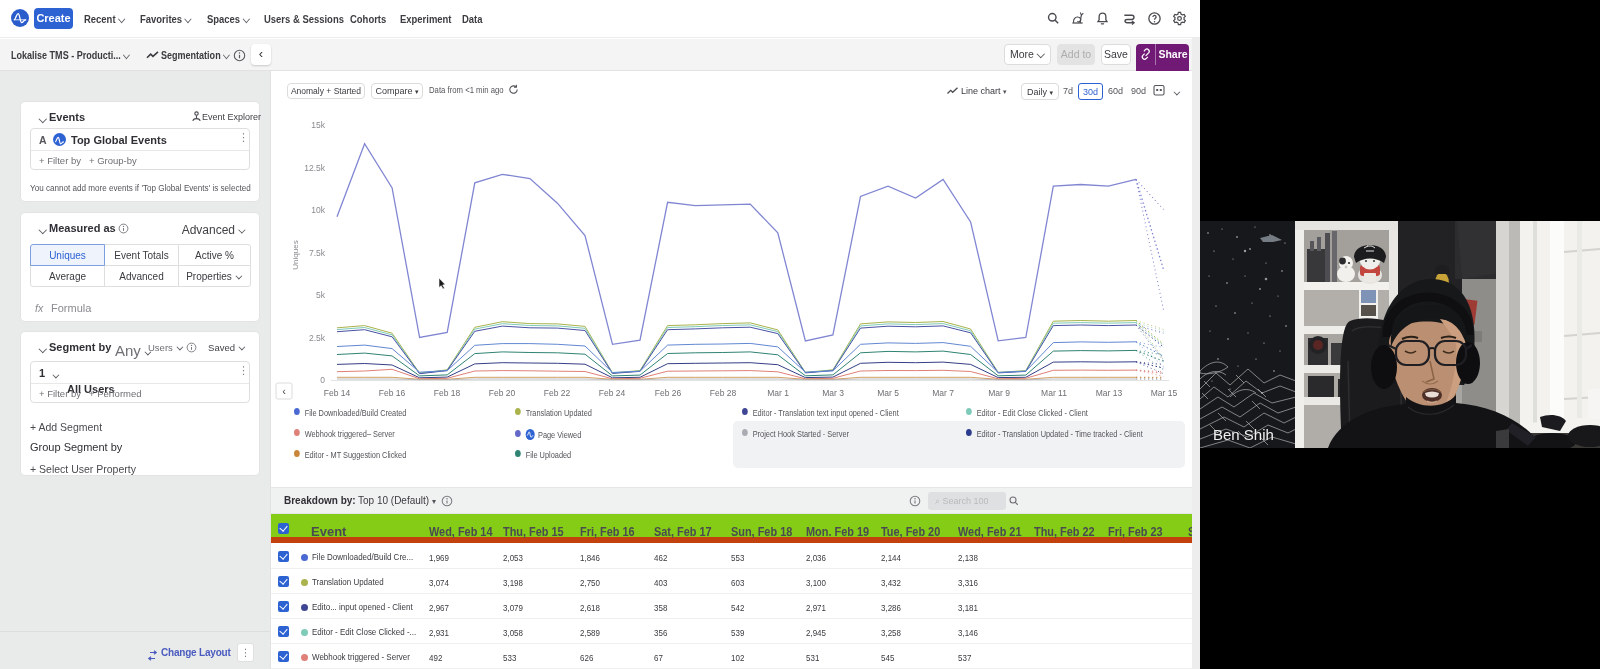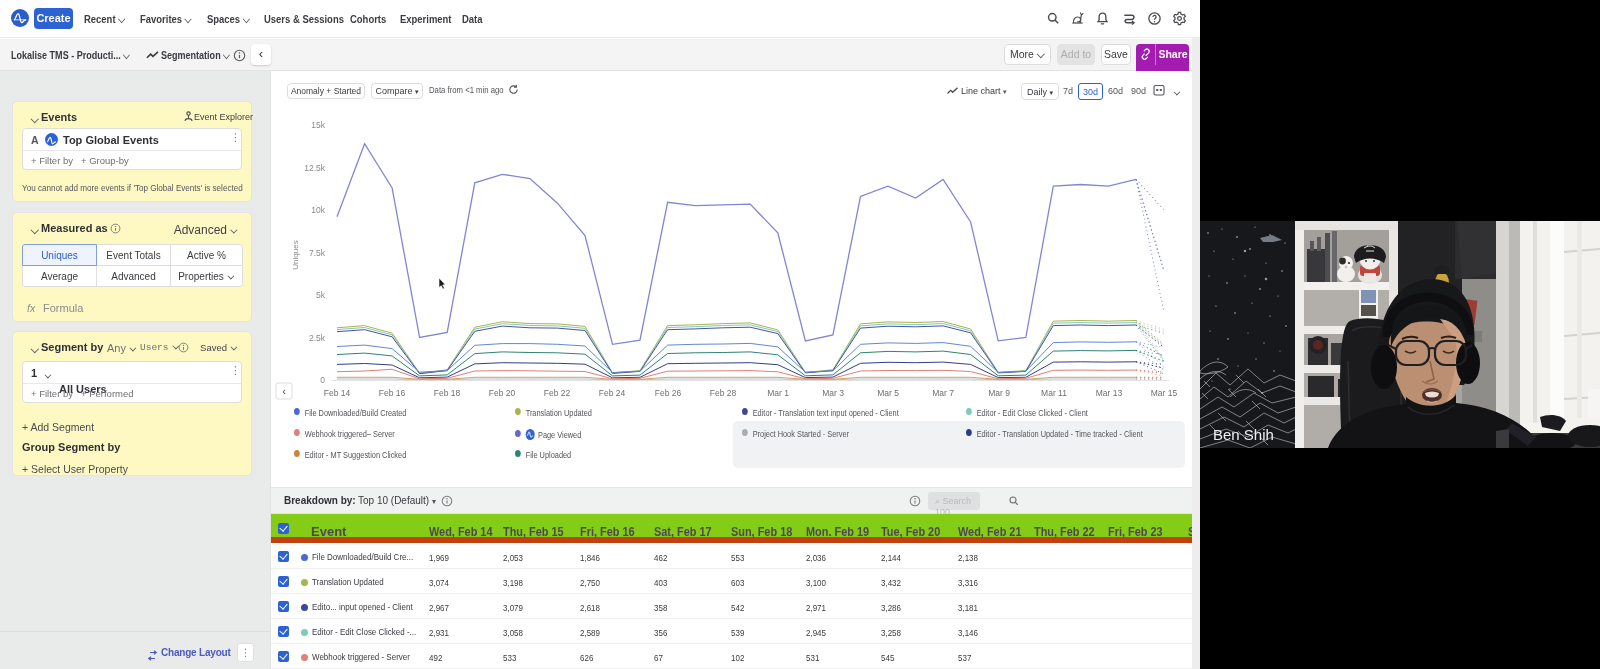--- a/index.html
+++ b/index.html
@@ -19,27 +19,27 @@
 .navico { position:absolute; top:11px; width:15px; height:15px; }
 
 
 #subbar { position:absolute; left:0; top:39px; width:1200px; height:32px; background:#f4f4f4; border-bottom:1px solid #e2e2e2;}
 #subbar .t { position:absolute; top:0; height:32px; line-height:32px; font-size:11px; color:#3a3a40; font-weight:bold; white-space:nowrap; transform:scaleX(0.82); transform-origin:0 50%;}
 #collapsebtn { position:absolute; left:251px; top:44px; width:20px; height:21px; background:#fff; border-radius:4px; box-shadow:0 1px 2px rgba(0,0,0,.18); color:#333; font-size:13px; text-align:center; line-height:19px; }
 .btn { position:absolute; background:#fff; border:1px solid #dcdcdc; border-radius:4px; font-size:10.5px; color:#3a3a40; text-align:center; white-space:nowrap; }
 #morebtn { left:1004px; top:44px; width:47px; height:21px; line-height:19px; }
 #addtobtn { left:1057px; top:44px; width:38px; height:21px; line-height:19px; background:#e3e3e3; border-color:#e3e3e3; color:#adadad; }
 #savebtn { left:1101px; top:44px; width:30px; height:21px; line-height:19px; }
-#sharebtn { position:absolute; left:1136px; top:44px; width:53px; height:32px; background:#a21caf; border-radius:4px; }
+#sharebtn { position:absolute; left:1136px; top:44px; width:53px; height:32px; background:#701a75; border-radius:4px; }
 #sharebtn .lnk { position:absolute; left:0; top:0; width:20px; height:21px; border-right:1px solid rgba(255,255,255,.4); }
 #sharebtn .txt { position:absolute; left:21px; top:0; width:32px; text-align:center; line-height:21px; color:#fff; font-size:10.5px; font-weight:bold; }
 
 
 #sidebar { position:absolute; left:0; top:71px; width:270px; height:598px; background:#e9eaea; }
-.panel { position:absolute; left:12px; width:240px; background:#fef9c3; border:1px solid #e3e3e3; border-radius:5px; }
+.panel { position:absolute; left:20px; width:240px; background:#ffffff; border:1px solid #e3e3e3; border-radius:5px; }
 .phead { position:absolute; left:28px; font-size:11px; font-weight:bold; color:#2f2f35; top:9px; white-space:nowrap;}
 .small { font-size:12px; color:#6e6e74; white-space:nowrap; }
 .ibox { position:absolute; left:9px; width:220px; background:#fff; border:1px solid #dedede; border-radius:4px; }
 .mbtn { position:absolute; height:22px; border:1px solid #dedede; background:#fff; font-size:10px; color:#3a3a40; text-align:center; line-height:21px; white-space:nowrap;}
 .dots3 { position:absolute; width:3px; font-size:11px; color:#7a7a80; letter-spacing:0; line-height:5px; }
 
 
 .lgd { position:absolute; font-size:9px; color:#55555b; white-space:nowrap; transform:scaleX(0.82); transform-origin:0 50%; }
 .lgd i { display:inline-block; width:7px; height:7px; border-radius:50%; margin-right:6px; vertical-align:1px; }
 .trow { position:absolute; left:0; width:922px; }
@@ -159,40 +159,40 @@
     <div class="mbtn" style="left:9px;top:52px;width:75px;border-radius:0 0 0 3px;">Average</div>
     <div class="mbtn" style="left:83px;top:52px;width:75px;">Advanced</div>
     <div class="mbtn" style="left:157px;top:52px;width:73px;border-radius:0 0 3px 0;">Properties<span class="chev" style="transform:scale(.8);"></span></div>
     <div style="position:absolute;left:14px;top:89px;font-size:10.5px;color:#8a8a90;font-style:italic;">fx</div>
     <div style="position:absolute;left:30px;top:89px;font-size:11px;color:#8a8a90;">Formula</div>
   </div>
 
   <div class="panel" style="top:260px; height:145px;">
     <span class="chev" style="position:absolute;left:15px;top:13px;"></span>
     <div class="phead">Segment by</div>
-    <div class="small" style="position:absolute;left:94px;top:10px;font-size:11px;">Any<span class="chev" style="transform:scale(.8);"></span></div>
-    <div class="small" style="position:absolute;left:127px;top:10px;font-size:9.5px;font-family:Liberation Mono, monospace;">Users<span class="chev" style="transform:scale(.8);"></span></div>
+    <div class="small" style="position:absolute;left:94px;top:10px;font-size:15px;">Any<span class="chev" style="transform:scale(.8);"></span></div>
+    <div class="small" style="position:absolute;left:127px;top:10px;font-size:9.5px;">Users<span class="chev" style="transform:scale(.8);"></span></div>
     <svg style="position:absolute;left:165px;top:10px;" width="11" height="11" viewBox="0 0 14 14">
             <circle cx="7" cy="7" r="5.6" fill="none" stroke="#7a7a80" stroke-width="1.2"></circle>
             <path d="M7 6.3 L7 10" stroke="#7a7a80" stroke-width="1.3"></path>
             <circle cx="7" cy="4.3" r="0.9" fill="#7a7a80"></circle>
           </svg>
     <div class="small" style="position:absolute;right:13px;top:10px;color:#3f3f45;font-size:9.5px;">Saved<span class="chev" style="transform:scale(.8);"></span></div>
     <div class="ibox" style="top:29px; height:42px;">
       <div style="position:absolute;left:8px;top:4.5px;font-size:11px;color:#2f2f35;font-weight:bold;">1</div>
       <span class="chev" style="position:absolute;left:18px;top:9px;transform:scale(.8);"></span>
       <div style="position:absolute;left:36px;top:4.5px;font-size:11px;font-weight:bold;color:#2f2f35;margin-top:16px;">All Users</div>
       <div class="dots3" style="right:8px;top:6px;">⋮</div>
       <div style="position:absolute;left:0;top:21px;width:100%;height:20px;border-top:1px solid #e8e8e8;">
         <span class="small" style="position:absolute;left:8px;top:4px;font-size:9.5px;">+ Filter by</span>
         <span class="small" style="position:absolute;left:58px;top:4px;font-size:9.5px;">+ Performed</span>
       </div>
     </div>
     <div style="position:absolute;left:9px;top:89px;font-size:10.5px;color:#4a4a50;">+ Add Segment</div>
-    <div style="position:absolute;left:9px;top:109px;font-size:11px;font-weight:bold;color:#2f2f35;">Group Segment by</div>
+    <div style="position:absolute;left:9px;top:109px;font-size:11px;font-weight:normal;color:#2f2f35;">Group Segment by</div>
     <div style="position:absolute;left:9px;top:131px;font-size:10.5px;color:#4a4a50;">+ Select User Property</div>
   </div>
 
   <div style="position:absolute;left:0;top:560px;width:270px;border-top:1px solid #dcdddd;"></div>
   <svg style="position:absolute;left:146px;top:579px;" width="13" height="11" viewBox="0 0 13 11">
           <path d="M4 2.5 L10 2.5 M8 0.8 L10.2 2.5 L8 4.2 M9 8.5 L3 8.5 M5 6.8 L2.8 8.5 L5 10.2" stroke="#4a5bbf" stroke-width="1.2" fill="none"></path>
         </svg>
   <div style="position:absolute;left:161px;top:576px;font-size:10px;letter-spacing:-0.2px;font-weight:bold;color:#4a5bbf;">Change Layout</div>
   <div style="position:absolute;left:237px;top:572px;width:17px;height:19px;background:#fff;border:1px solid #e0e0e0;border-radius:3px;text-align:center;line-height:17px;color:#7a7a80;font-size:10px;">⋮</div>
 </div>
@@ -316,21 +316,21 @@
     <svg style="position:absolute;left:170px;top:7px;" width="12" height="12" viewBox="0 0 14 14">
             <circle cx="7" cy="7" r="5.6" fill="none" stroke="#7a7a80" stroke-width="1.2"></circle>
             <path d="M7 6.3 L7 10" stroke="#7a7a80" stroke-width="1.3"></path>
             <circle cx="7" cy="4.3" r="0.9" fill="#7a7a80"></circle>
           </svg>
     <svg style="position:absolute;left:638px;top:7px;" width="12" height="12" viewBox="0 0 14 14">
             <circle cx="7" cy="7" r="5.6" fill="none" stroke="#7a7a80" stroke-width="1.2"></circle>
             <path d="M7 6.3 L7 10" stroke="#7a7a80" stroke-width="1.3"></path>
             <circle cx="7" cy="4.3" r="0.9" fill="#7a7a80"></circle>
           </svg>
-    <div style="position:absolute;left:657px;top:4px;width:52px;height:18px;background:#dfe0e1;border-radius:3px;">
+    <div style="position:absolute;left:657px;top:4px;width:78px;height:18px;background:#dfe0e1;border-radius:3px;">
             <span style="position:absolute;left:7px;top:4px;font-size:9px;color:#b9babc;">⌕ Search 100</span>
           </div>
     <svg style="position:absolute;left:737px;top:7px;" width="12" height="12" viewBox="0 0 16 16">
             <circle cx="6.7" cy="6.7" r="4" fill="none" stroke="#6e6e74" stroke-width="1.4"></circle>
             <path d="M9.8 9.8 L13 13" stroke="#6e6e74" stroke-width="1.5"></path>
           </svg>
   </div>
 
   <div id="tbl" style="position:absolute;left:0;top:443px;width:922px;height:155px;font-size:9.5px;color:#3a3a40;">
     <div class="trow thead" style="top:0;height:29px;background:#84cc16;border-bottom:6px solid #c2410c;font-size:13px;color:#4a4a50;">

